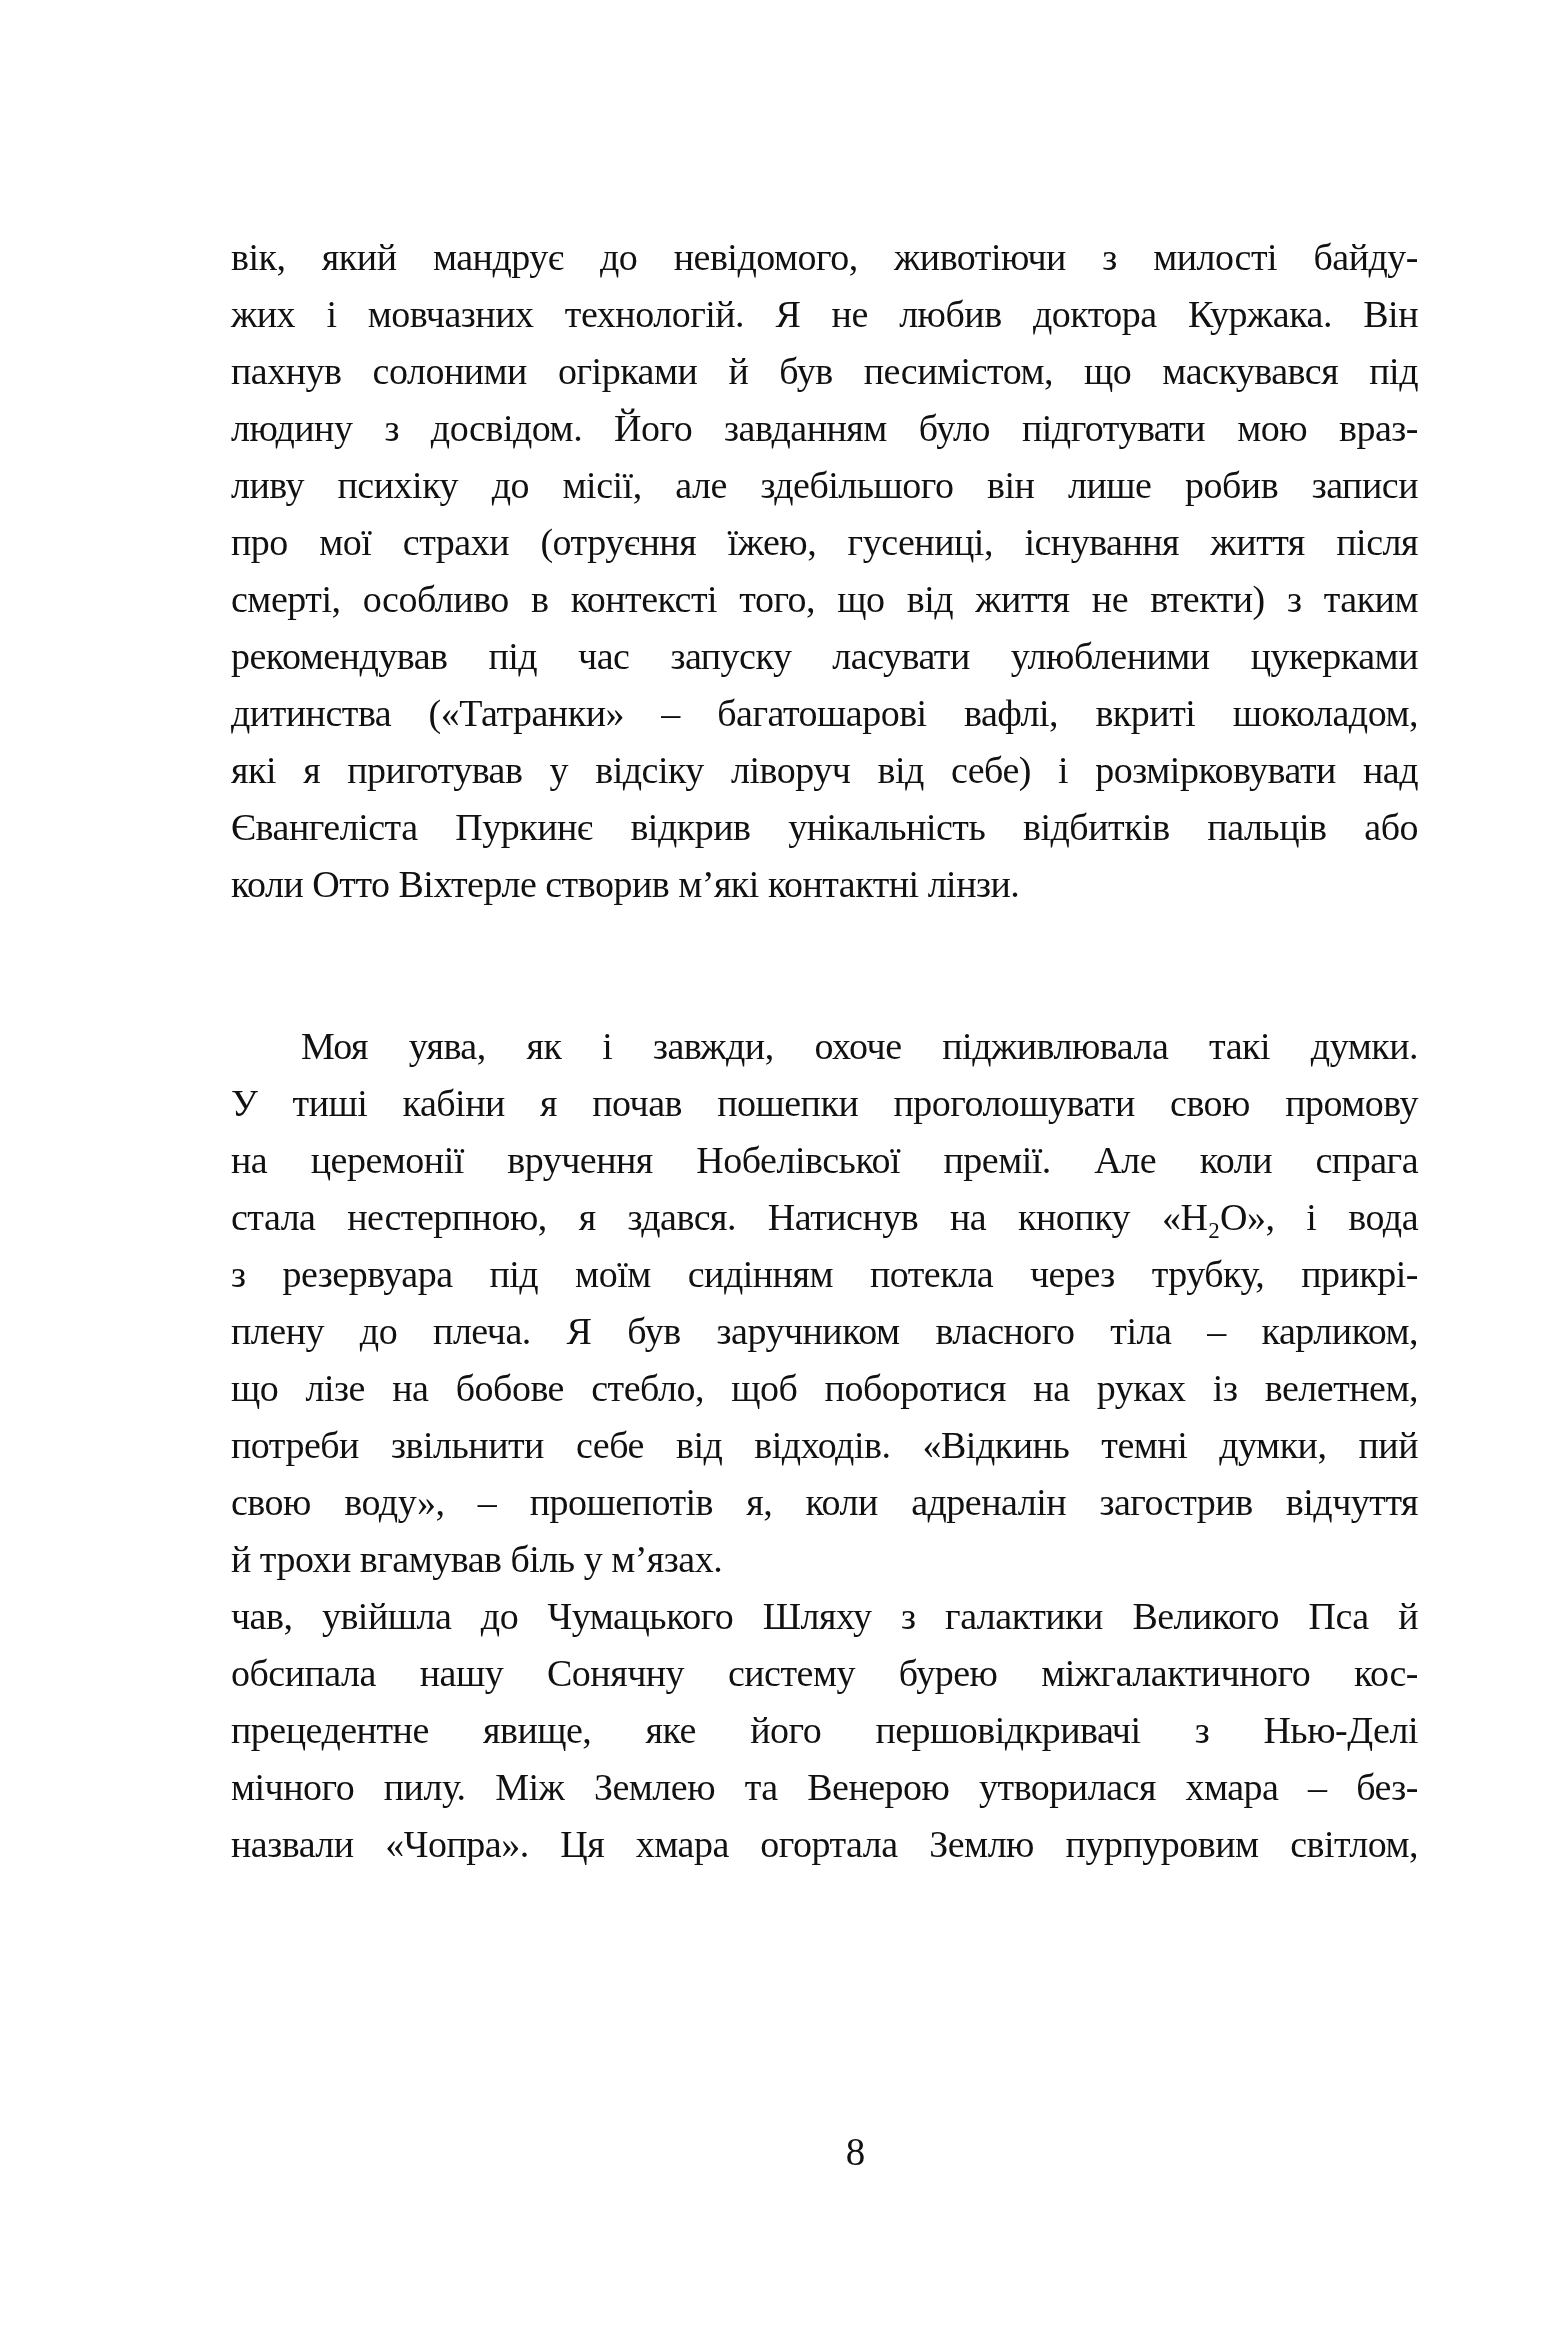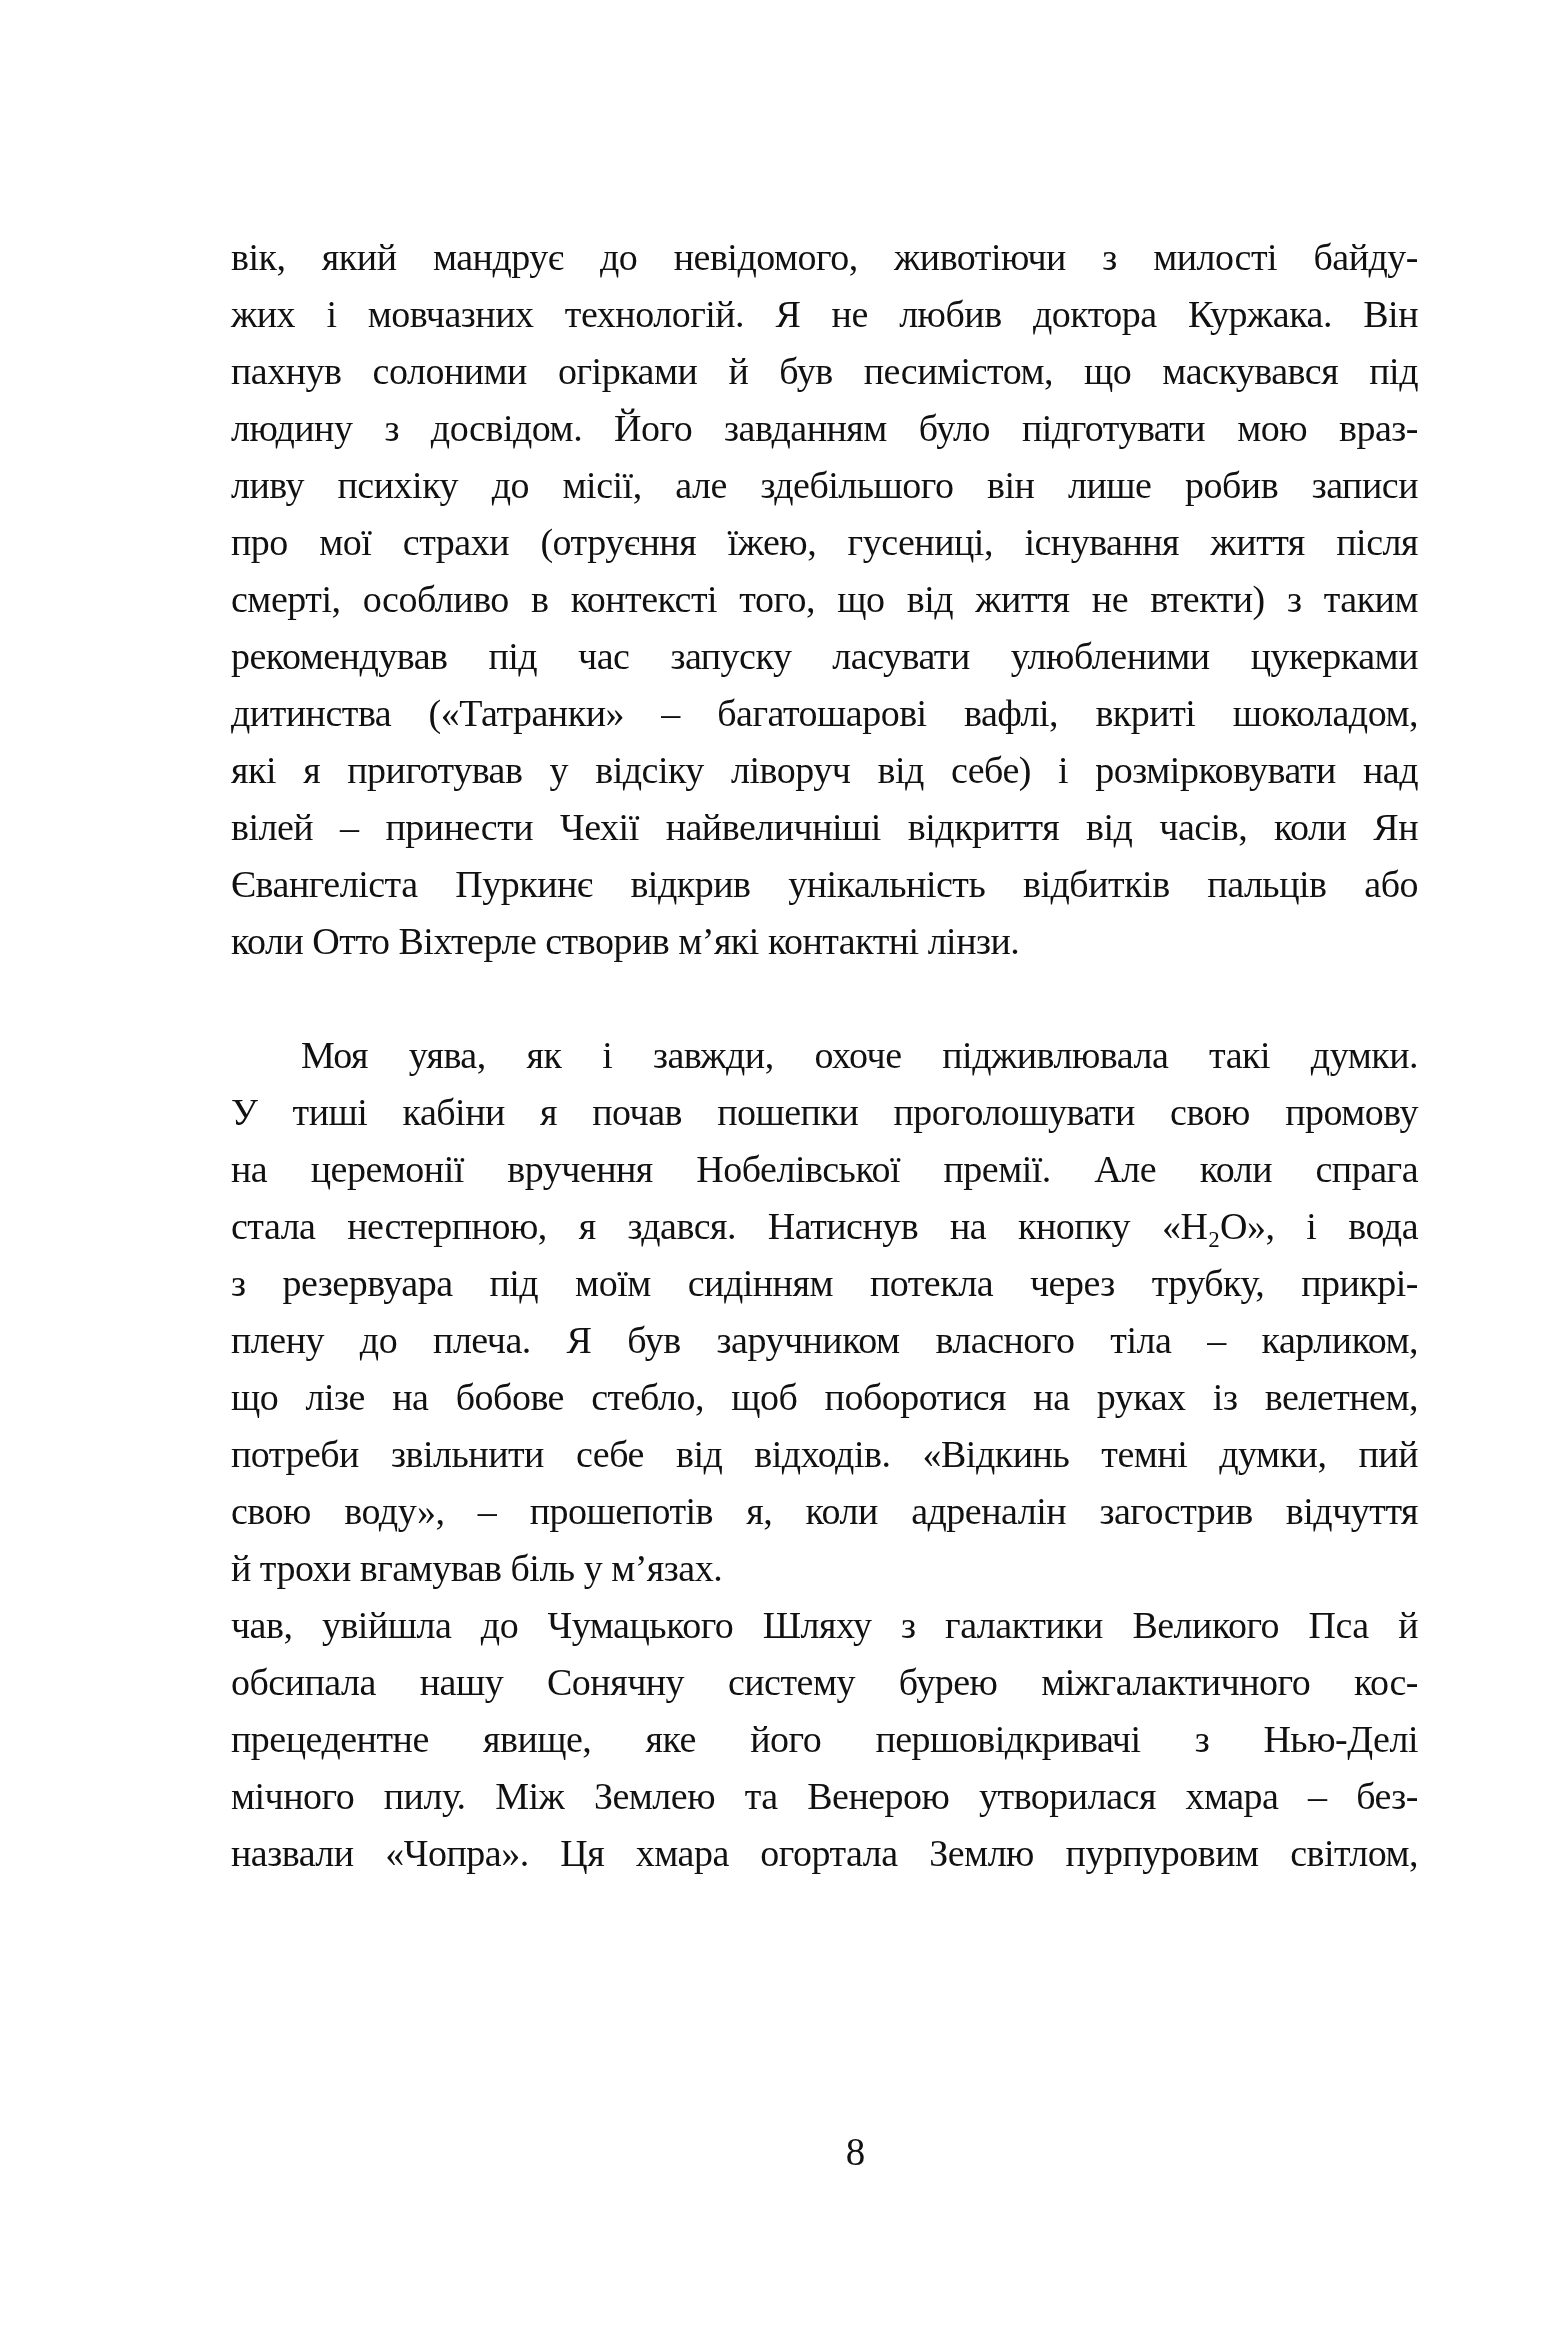--- a/index.html
+++ b/index.html
@@ -12,21 +12,21 @@
     font-family: "Liberation Serif", "DejaVu Serif", serif;
     font-size:38px; line-height:57px; color:#111;
     text-align:justify;
   }
   .line {
     display:block; height:57px; white-space:nowrap;
     text-align:justify; text-align-last:justify;
     letter-spacing:-0.5px;
   }
   .line.last { text-align-last:left; }
-  .line.indent { padding-left:70px; }
+  .line.indent { padding-left:70px;margin-top:48px; }
   .gap { display:block; height:57px; }
   .pagenum {
     position:absolute; left:0; width:1561px; top:2129px;
     text-align:center; margin-left:75px;
     font-family: "Liberation Serif", "DejaVu Serif", serif;
     font-size:39px; color:#111;
   }
 </style>
 </head>
 <body>
@@ -38,21 +38,20 @@
       <span class="line">вік, який мандрує до невідомого, животіючи з милості байду-</span>
       <span class="line">жих і мовчазних технологій. Я не любив доктора Куржака. Він</span>
       <span class="line">пахнув солоними огірками й був песимістом, що маскувався під</span>
       <span class="line">людину з досвідом. Його завданням було підготувати мою враз-</span>
       <span class="line">ливу психіку до місії, але здебільшого він лише робив записи</span>
       <span class="line">про мої страхи (отруєння їжею, гусениці, існування життя після</span>
       <span class="line">смерті, особливо в контексті того, що від життя не втекти) з таким</span>
       <span class="line">рекомендував під час запуску ласувати улюбленими цукерками</span>
       <span class="line">дитинства («Татранки» – багатошарові вафлі, вкриті шоколадом,</span>
       <span class="line">які я приготував у відсіку ліворуч від себе) і розмірковувати над</span>
-      <span class="line">вілей – принести Чехії найвеличніші відкриття від часів, коли Ян</span>
       <span class="line">Євангеліста Пуркинє відкрив унікальність відбитків пальців або</span>
       <span class="line last">коли Отто Віхтерле створив м’які контактні лінзи.</span>
     </div>
     <span class="gap"></span>
 
     <div>
       <span class="line indent">Моя уява, як і завжди, охоче підживлювала такі думки.</span>
       <span class="line">У тиші кабіни я почав пошепки проголошувати свою промову</span>
       <span class="line">на церемонії вручення Нобелівської премії. Але коли спрага</span>
       <span class="line">стала нестерпною, я здався. Натиснув на кнопку «H₂O», і вода</span>

